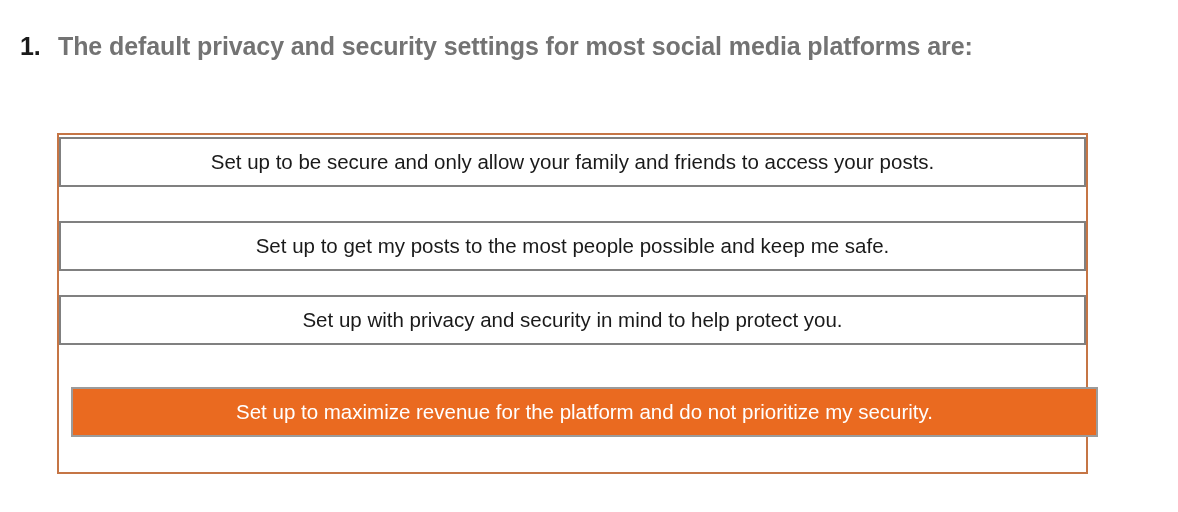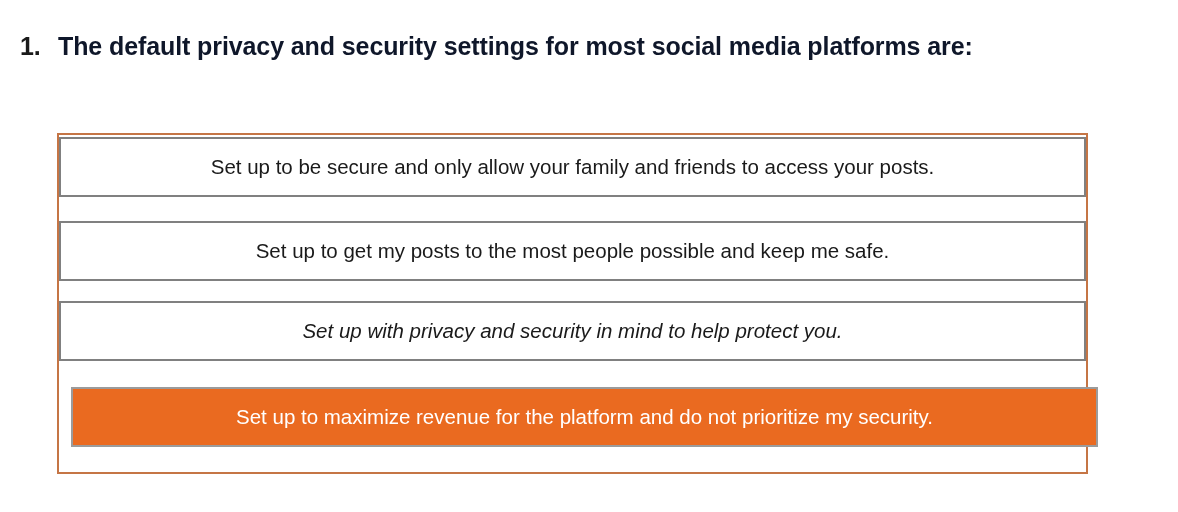--- a/index.html
+++ b/index.html
@@ -40,21 +40,21 @@
     font-weight: bold;
     line-height: 39px;
     color: #1a1a1a;
     letter-spacing: -0.2px;
   }
   .question-text {
     flex: 1 1 auto;
     font-size: 25px;
     font-weight: bold;
     line-height: 39px;
-    color: #0f172a;
+    color: #737373;
     letter-spacing: -0.1px;
   }
 
   
   .options-container {
     position: absolute;
     left: 57px;
     top: 133px;
     width: 1031px;
     height: 341px;
@@ -68,21 +68,21 @@
     position: absolute;
     left: 0px;
     top: 0px;
     width: 1031px;
   }
 
   .option {
     position: absolute;
     left: 0px;
     width: 1027px;
-    height: 60px;
+    height: 50px;
     box-sizing: border-box;
     border: 2px solid #808080;
     background: #ffffff;
     display: flex;
     align-items: center;
     justify-content: center;
     text-align: center;
   }
   .option-label {
     font-size: 20.5px;
@@ -97,21 +97,21 @@
     border: 2px solid #9b9b9b;
     margin-left: 12px;
   }
   .option.selected .option-label {
     color: #ffffff;
   }
 
   
   .opt-0 { top: 2px; }
   .opt-1 { top: 86px; text-align: right; }
-  .opt-2 { top: 166px; font-style: italic; }
+  .opt-2 { top: 160px; }
   .opt-3 { top: 252px; }
 </style>
 </head>
 <body>
 
 <div class="page">
 
   <div class="question-block">
     <span class="question-number">1.</span>
     <span class="question-text">The default privacy and security settings for most social media platforms are:</span>

